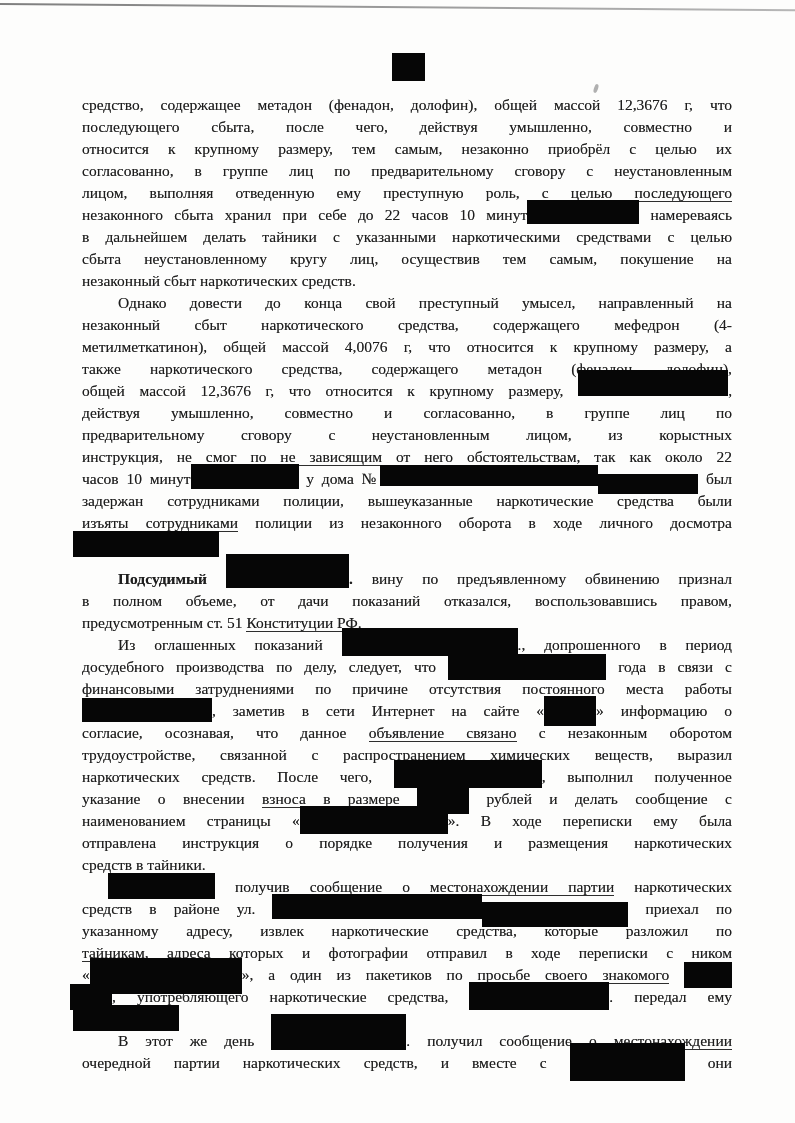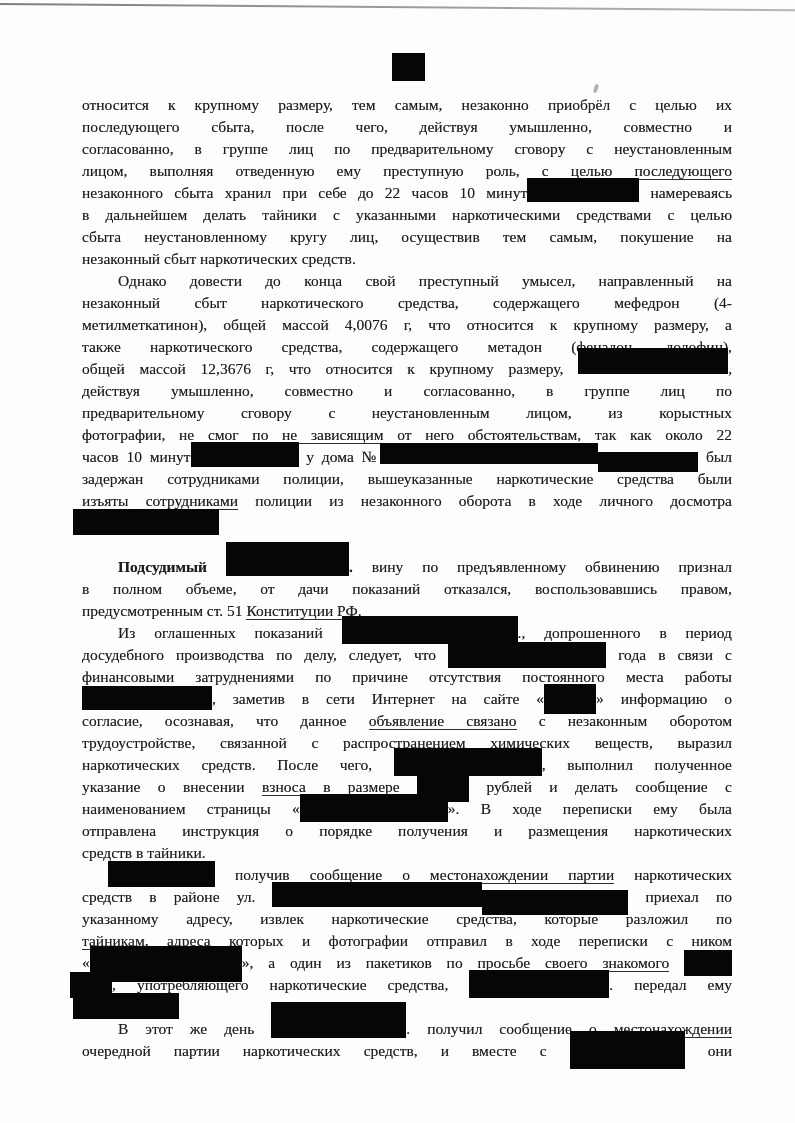--- a/index.html
+++ b/index.html
@@ -58,41 +58,42 @@
   }
 </style>
 </head>
 <body>
 
 <div class="page" style="background: rgb(253, 253, 252);">
   <div class="scanline" style="left: -4px; top: 3px; width: 806px; transform: rotate(0.45deg);"></div>
   <div class="pagenum-redact" style="left: 392px; top: 53px; width: 33px; height: 28px; background: rgb(6, 6, 6);"></div>
   <div class="speck" style="left: 594px; top: 84px; width: 4px; height: 9px; background: rgb(176, 176, 176);"></div>
   <div class="content" style="color: rgb(30, 30, 30);">
+      <div class="line"><span>средство, содержащее метадон (фенадон, долофин), общей массой 12,3676 г, что</span></div>
+      <div class="line"><span>последующего сбыта, после чего, действуя умышленно, совместно и</span></div>
       <div class="line"><span>относится к крупному размеру, тем самым, незаконно приобрёл с целью их</span></div>
-      <div class="line"><span>последующего сбыта, после чего, действуя умышленно, совместно и</span></div>
       <div class="line"><span>согласованно, в группе лиц по предварительному сговору с неустановленным</span></div>
       <div class="line"><span>лицом, выполняя отведенную ему преступную роль, </span><span class="u">с целью последующего</span></div>
       <div class="line"><span>незаконного сбыта хранил при себе до 22 часов 10 минут</span><span class="rd" style="--w: 112px; --h: 24px; --t: -8px;"></span><span> намереваясь</span></div>
       <div class="line"><span>в дальнейшем делать тайники с указанными наркотическими средствами с целью</span></div>
       <div class="line"><span>сбыта неустановленному кругу лиц, осуществив тем самым, покушение на</span></div>
       <div class="line end"><span>незаконный сбыт наркотических средств.</span></div>
       <div class="line" style="text-indent: 36px;"><span>Однако довести до конца свой преступный умысел, направленный на</span></div>
       <div class="line"><span>незаконный сбыт наркотического средства, содержащего мефедрон (4-</span></div>
       <div class="line"><span>метилметкатинон), общей массой 4,0076 г, что относится к крупному размеру, а</span></div>
       <div class="line"><span>также наркотического средства, содержащего метадон (фенадон, долофин),</span></div>
       <div class="line"><span>общей массой 12,3676 г, что относится к крупному размеру, </span><span class="rd" style="--w: 150px; --h: 26px; --t: -14px;"></span><span>,</span></div>
       <div class="line"><span>действуя умышленно, совместно и согласованно, в группе лиц по</span></div>
       <div class="line"><span>предварительному сговору с неустановленным лицом, из корыстных</span></div>
-      <div class="line"><span>фотографии, не </span><span class="u">смог по не зависящим от него обстоятельствам,</span><span> так как около 22</span></div>
+      <div class="line"><span>инструкция, не </span><span class="u">смог по не зависящим от него обстоятельствам,</span><span> так как около 22</span></div>
       <div class="line"><span>часов 10 минут</span><span class="rd" style="--w: 108px; --h: 25px; --t: -8px;"></span><span> у дома №</span><span class="rd" style="--w: 218px; --h: 21px; --t: -7px;"></span><span class="rd" style="--w: 100px; --h: 20px; --t: 2px;"></span><span> был</span></div>
       <div class="line"><span>задержан сотрудниками полиции, вышеуказанные наркотические средства были</span></div>
       <div class="line"><span class="u">изъяты сотрудниками</span><span> полиции из незаконного оборота в ходе личного досмотра</span></div>
       <div class="line end" style="margin-left: -9px;"><span class="rd" style="--w: 146px; --h: 26px; --t: -7px;"></span></div>
-      <div class="line" style="text-indent: 36px; margin-top: 22px;"><span class="b">Подсудимый </span><span class="rd" style="--w: 123px; --h: 34px; --t: -18px;"></span><span class="b">. </span><span>вину по предъявленному обвинению признал</span></div>
+      <div class="line" style="text-indent: 36px; margin-top: 12px;"><span class="b">Подсудимый </span><span class="rd" style="--w: 123px; --h: 34px; --t: -18px;"></span><span class="b">. </span><span>вину по предъявленному обвинению признал</span></div>
       <div class="line"><span>в полном объеме, от дачи показаний отказался, воспользовавшись правом,</span></div>
       <div class="line end"><span>предусмотренным ст. 51 </span><span class="u">Конституции РФ</span><span>.</span></div>
       <div class="line" style="text-indent: 36px;"><span>Из оглашенных показаний </span><span class="rd" style="--w: 176px; --h: 28px; --t: -10px;"></span><span>., допрошенного в период</span></div>
       <div class="line"><span>досудебного производства по делу, следует, что </span><span class="rd" style="--w: 158px; --h: 26px; --t: -6px;"></span><span> года в связи с</span></div>
       <div class="line"><span>финансовыми затруднениями по причине отсутствия постоянного места работы</span></div>
       <div class="line"><span class="rd" style="--w: 130px; --h: 24px; --t: -6px;"></span><span>, заметив в сети Интернет на сайте «</span><span class="rd" style="--w: 52px; --h: 30px; --t: -8px;"></span><span>» информацию о</span></div>
       <div class="line"><span>согласие, осознавая, что данное </span><span class="u">объявление связано</span><span> с незаконным оборотом</span></div>
       <div class="line"><span>трудоустройстве, связанной с распространением химических веществ, выразил</span></div>
       <div class="line"><span>наркотических средств. После чего, </span><span class="rd" style="--w: 148px; --h: 28px; --t: -10px;"></span><span>, выполнил полученное</span></div>
       <div class="line"><span>указание о внесении </span><span class="u">взноса в размере</span><span> </span><span class="rd" style="--w: 52px; --h: 26px; --t: -4px;"></span><span> рублей и делать сообщение с</span></div>

